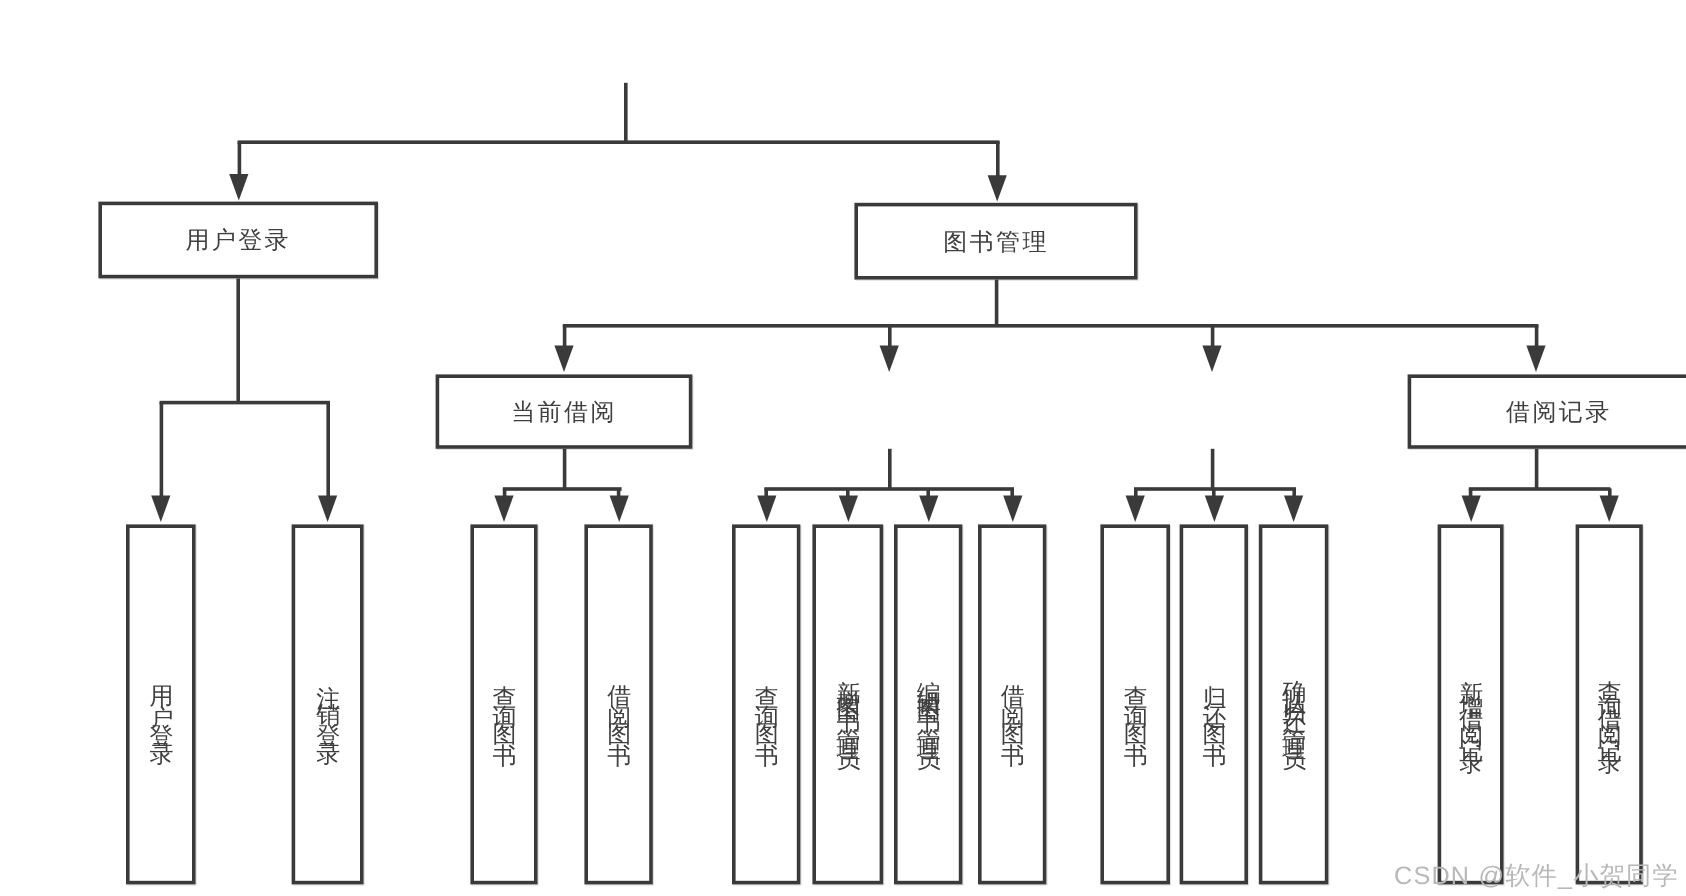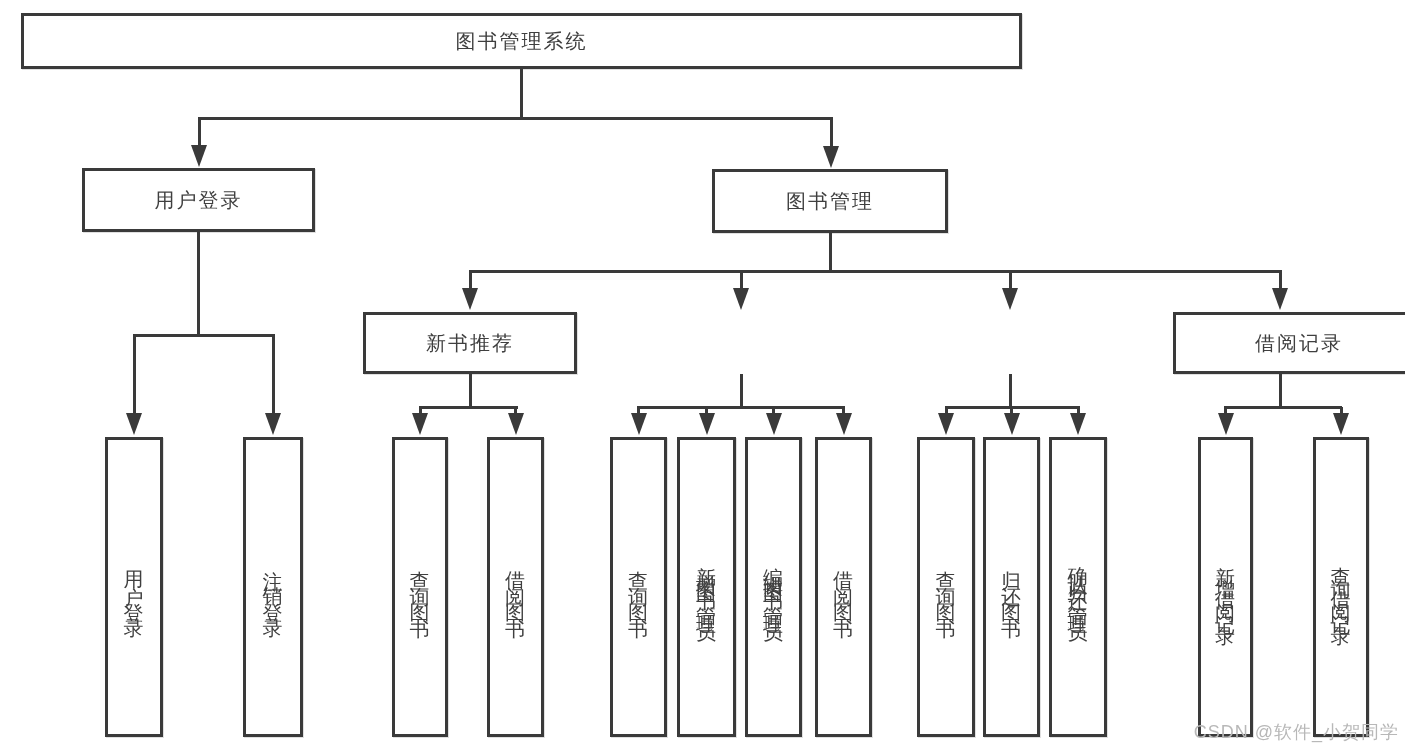--- a/index.html
+++ b/index.html
@@ -35,31 +35,28 @@
   .sp9 span { letter-spacing:8px; }
   .vline { position:absolute; width:3px; background:var(--line); }
   .hline { position:absolute; height:3px; background:var(--line); }
   .arrow {
     position:absolute; width:0; height:0;
     border-left:8px solid transparent; border-right:8px solid transparent;
     border-top:22px solid var(--line);
   }
   .watermark {
     position:absolute; right:6px; bottom:3px; z-index:10;
-    font-size:18px; color:var(--watermark); letter-spacing:1px;
+    font-size:21px; color:var(--watermark); letter-spacing:1px;
   }
 </style>
 </head>
 <body>
 
 <div class="stage">
 
-  <div class="box" style="left:21px;top:13px;width:1001px;height:56px;">
-    <span>图书管理系统</span>
-  </div>
 
   <div class="vline" style="left:519.5px;top:69px;height:50px;"></div>
   <div class="hline" style="left:197.5px;top:116.5px;width:635px;"></div>
   <div class="vline" style="left:197.5px;top:118px;height:30px;"></div>
   <div class="arrow" style="left:191px;top:145px;"></div>
   <div class="vline" style="left:829.5px;top:118px;height:30px;"></div>
   <div class="arrow" style="left:823px;top:146px;"></div>
 
   <div class="box" style="left:82px;top:168px;width:233px;height:64px;">
     <span>用户登录</span>
@@ -80,21 +77,21 @@
   <div class="vline" style="left:468.5px;top:271px;height:21px;"></div>
   <div class="arrow" style="left:462px;top:288px;"></div>
   <div class="vline" style="left:739.5px;top:271px;height:21px;"></div>
   <div class="arrow" style="left:733px;top:288px;"></div>
   <div class="vline" style="left:1008.5px;top:271px;height:21px;"></div>
   <div class="arrow" style="left:1002px;top:288px;"></div>
   <div class="vline" style="left:1278.5px;top:271px;height:21px;"></div>
   <div class="arrow" style="left:1272px;top:288px;"></div>
 
   <div class="box" style="left:363px;top:312px;width:214px;height:62px;">
-    <span>新书推荐</span>
+    <span>当前借阅</span>
   </div>
   <div class="box" style="left:1173px;top:312px;width:252px;height:62px;">
     <span>借阅记录</span>
   </div>
 
   <div class="vline" style="left:468.5px;top:374px;height:34px;"></div>
   <div class="hline" style="left:418.5px;top:405.5px;width:99px;"></div>
   <div class="vline" style="left:418.5px;top:407px;height:13px;"></div>
   <div class="arrow" style="left:412px;top:413px;"></div>
   <div class="vline" style="left:514px;top:407px;height:13px;"></div>

